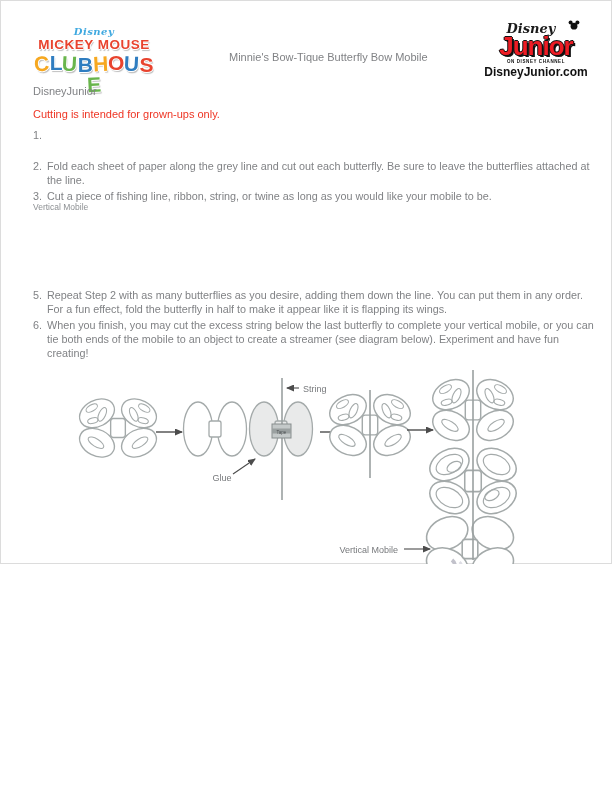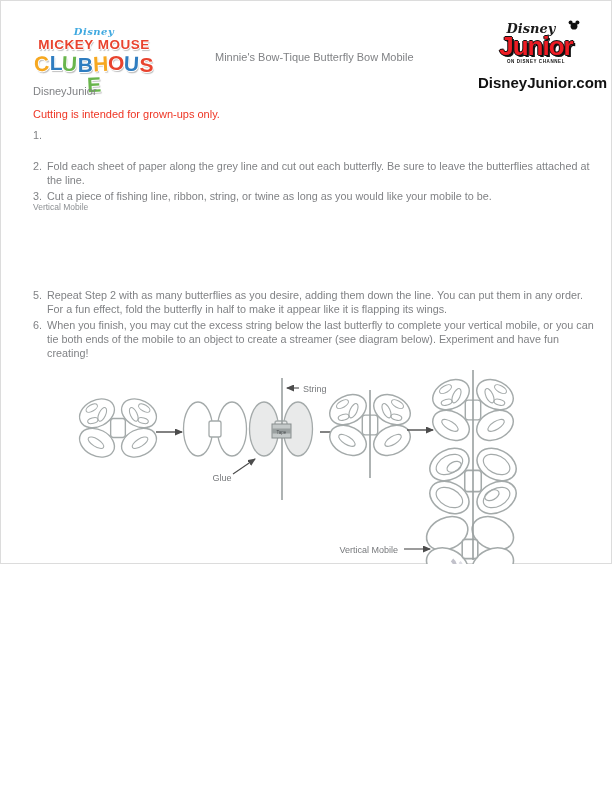--- a/index.html
+++ b/index.html
@@ -19,31 +19,31 @@
   .cl1{color:#2f7dc0;transform:translateY(-1px);}
   .cl2{color:#69b54c;transform:rotate(3deg);}
   .cl3{color:#2f7dc0;transform:translateY(1px);}
   .cl4{color:#f6a821;transform:rotate(-3deg);}
   .cl5{color:#e8432e;transform:translateY(-1px);}
   .cl6{color:#2f7dc0;transform:rotate(3deg);}
   .cl7{color:#e8432e;transform:translateY(1px);}
   .cl8{color:#69b54c;transform:rotate(-3deg);}
 
   
-  .doc-title{position:absolute;left:215px;top:51px;font-size:11px;color:#808285;white-space:nowrap;}
+  .doc-title{position:absolute;left:229px;top:51px;font-size:11px;color:#808285;white-space:nowrap;}
 
   
   .junior{position:absolute;left:478px;top:22px;width:116px;text-align:center;line-height:1;}
   .dj-top{position:relative;font-family:"DejaVu Serif",serif;font-style:italic;font-weight:bold;
           font-size:13px;color:#1a1a1a;margin-right:10px;}
   .dj-ears{position:absolute;right:4px;top:-2px;}
   .dj-junior{font-size:26px;font-weight:900;color:#ed1c24;letter-spacing:-1px;margin-top:-2px;
              text-shadow:-1px 0 #111,1px 0 #111,0 1px #111,0 -1px #111,2px 2px 0 #111;}
   .dj-tag{font-size:4.5px;font-weight:bold;color:#111;letter-spacing:.6px;margin-top:1px;}
-  .dj-url{font-size:15px;font-weight:800;color:#111;margin-top:10px;letter-spacing:0;}
+  .dj-url{font-size:12px;font-weight:800;color:#111;margin-top:1px;letter-spacing:0;}
 
   
   .section-label{position:absolute;left:33px;top:85px;font-size:11px;color:#808285;}
   .warning{position:absolute;left:33px;top:108px;font-size:11px;color:#ee3524;}
   .step{position:absolute;left:33px;width:552px;padding-left:14px;font-size:10.8px;
         line-height:14.2px;color:#808285;}
   .step .num{position:absolute;left:0;top:0;}
   .vm-caption{position:absolute;left:33px;top:202px;font-size:8.5px;color:#8d9093;}
 
   

